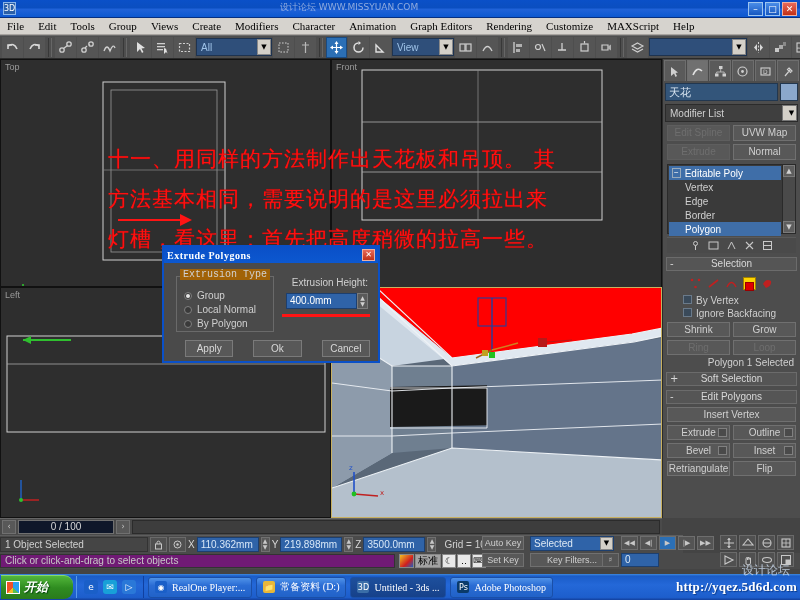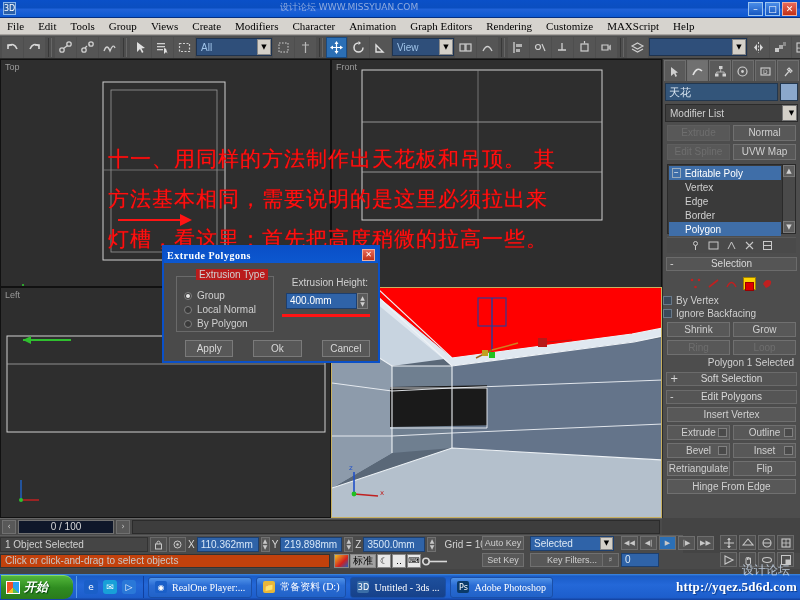--- a/index.html
+++ b/index.html
@@ -209,22 +209,22 @@
     font-family:"Liberation Sans",sans-serif;
   }
   .rollout-hdr .pm { position:absolute; left:3px; top:0; font-family:"DejaVu Sans",sans-serif;}
   .sel-icons {
     display:flex; justify-content:center; align-items:center; gap:5px;
     height:20px; margin-top:2px;
   }
   .sel-ic { width:13px; height:13px; }
   .sel-ic.active { background:#ffd400; border:1px solid #a08000; }
   .chk-row {
-    display:flex; align-items:center; gap:4px;
-    margin: 2px 0 0 0; color:#cfcfcf; font-size:10px;
+    display:flex; align-items:flex-start; gap:4px;
+    margin: 2px 0 0 20px; color:#cfcfcf; font-size:10px;
     font-family:"Liberation Sans",sans-serif;
   }
   .chk { width:9px;height:9px;background:#3a4a5a;border:1px solid #6a7a8a; }
   .cp-status {
     text-align:right; color:#d0d0d0; font-size:10px; margin: 2px 6px 0 0;
     font-family:"Liberation Sans",sans-serif;
   }
   .grid2 { display:flex; gap:3px; margin: 3px 4px 0 4px; }
   .gbtn {
     flex:1; height:15px; background:#585858; border:1px solid #707070;
@@ -262,23 +262,23 @@
     background:linear-gradient(to bottom,#e86a5a,#c03018);
     border:1px solid #f0b0a0; color:#fff; font-size:8px;
     text-align:center; line-height:10px; font-family:"DejaVu Sans",sans-serif;
   }
   .dlg-body { position:relative; height:100px; }
   .group-box {
     position:absolute; left:12px; top:13px; width:98px; height:56px;
     border:1px solid #6a6a6a;
   }
   .group-lbl {
-    position:absolute; left:32px; top:6px; background:#b91c1c;
+    position:absolute; left:16px; top:6px; background:#a16207;
     color:#d0d0d0; font-size:10px; padding:0 3px;
-    font-family:Liberation Sans, sans-serif;
+    font-family:Liberation Mono, monospace;
   }
   .radio-row {
     position:absolute; display:flex; align-items:center; gap:5px;
     color:#d0d0d0; font-size:10px; left:20px;
     font-family:"Liberation Sans",sans-serif;
   }
   .radio {
     width:8px;height:8px;border-radius:50%;
     background:#3a3a3a;border:1px solid #808080;
     display:flex;align-items:center;justify-content:center;
@@ -365,21 +365,21 @@
     font-family:"DejaVu Sans",sans-serif;
   }
   .grid-txt { color:#d0d0d0;font-size:10px;margin-left:6px;
     font-family:"Liberation Sans",sans-serif;}
 
   .status-2 {
     position:absolute; left:0; top:553px; width:800px; height:16px;
     background:#4a4a4a; display:flex; align-items:center;
   }
   .prompt {
-    width:330px;height:14px;background:#c2410c;border:1px solid #333;
+    width:395px;height:14px;background:#701a75;border:1px solid #333;
     color:#c8c8c8;font-size:10px;line-height:12px;padding-left:4px;
     font-family:"Liberation Sans",sans-serif;
   }
 
   
   .anim-area {
     position:absolute; left:482px; top:535px; width:318px; height:34px;
   }
   .akey {
     position:absolute; width:42px;height:14px;background:#585858;
@@ -840,26 +840,26 @@
       <div class="cp-name">天花</div>
       <div class="cp-color"></div>
     </div>
 
     <div class="cp-modlist">
       <span>Modifier List</span>
       <span class="arw">▼</span>
     </div>
 
     <div class="cp-btnrow">
+      <div class="cp-btn dis">Edit Spline</div>
+      <div class="cp-btn">UVW Map</div>
+    </div>
+    <div class="cp-btnrow">
       <div class="cp-btn dis">Extrude</div>
       <div class="cp-btn">Normal</div>
-    </div>
-    <div class="cp-btnrow">
-      <div class="cp-btn dis">Edit Spline</div>
-      <div class="cp-btn">UVW Map</div>
     </div>
 
     <div class="cp-stack">
       <div class="list">
         <div class="srow sel">
           <span style="margin-right:4px;font-size:8px;border:1px solid #9ab;padding:0 1px;line-height:8px;">−</span>
           <span>Editable Poly</span>
         </div>
         <div class="srow sub">
           <span>Vertex</span>
@@ -970,24 +970,20 @@
       </div>
       <div class="gbtn">
         <span>Inset</span>
         <span class="sq"></span>
       </div>
     </div>
     <div class="grid2">
       <div class="gbtn">Retriangulate</div>
       <div class="gbtn">Flip</div>
     </div>
-    <div class="wide-btn">
-      <span>Hinge From Edge</span>
-      <span class="sq"></span>
-    </div>
   </div>
 
   <div class="dialog">
     <div class="dlg-title">
       <span class="t">Extrude Polygons</span>
       <span class="x">✕</span>
     </div>
     <div class="dlg-body">
       <div class="group-box"></div>
       <div class="group-lbl">Extrusion Type</div>

